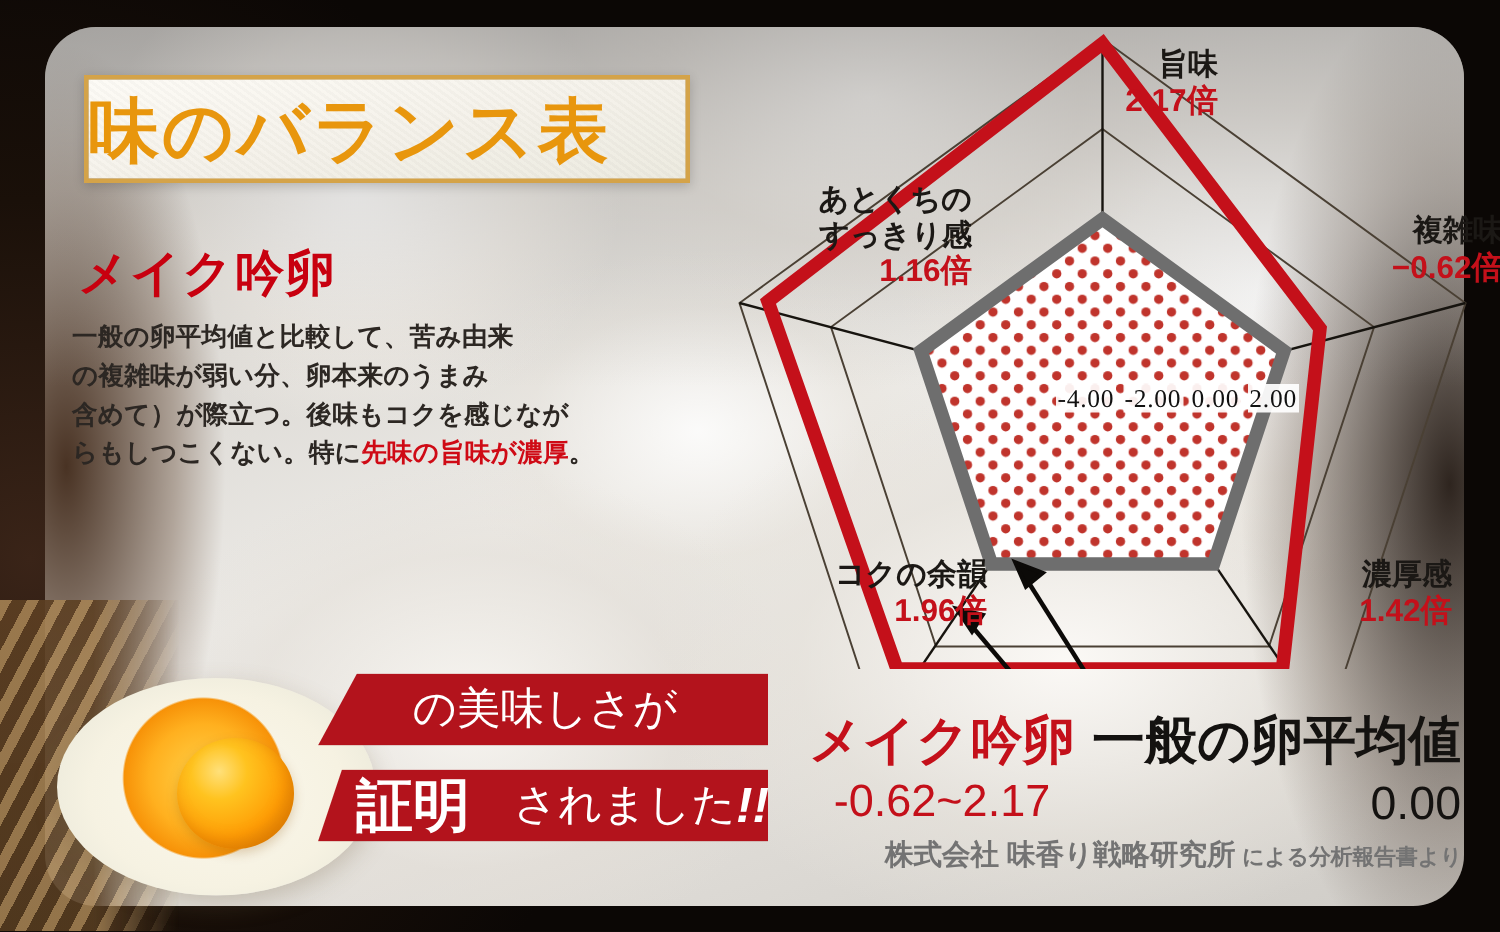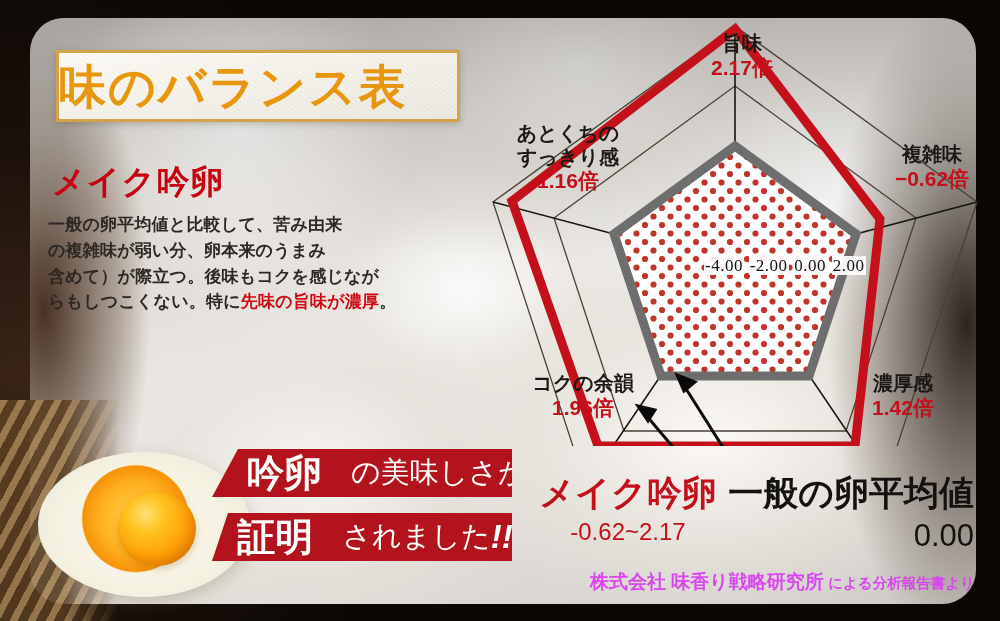--- a/index.html
+++ b/index.html
@@ -111,43 +111,43 @@
   .chart-wrap{ position:absolute; left:470px; top:16px; width:530px; height:430px; }
   .chart-wrap svg{ position:absolute; left:0; top:0; }
 
   .axis-ticks{
     position:absolute; left:234px; top:240px;
     font-family:"Liberation Serif","DejaVu Serif",serif;
     font-size:17px; color:#111; white-space:nowrap; letter-spacing:.5px;
   }
   .axis-ticks span{ background:rgba(255,255,255,.92); padding:0 1px; }
 
-  .lab{ position:absolute; text-align:center; line-height:1.18; }
+  .lab{ position:absolute; text-align:right; line-height:1.18; }
   .lab .nm{ font-size:20px; font-weight:700; color:#1b1815; white-space:nowrap; }
   .lab .vl{ font-size:21px; font-weight:700; color:#c4101a; white-space:nowrap; }
   .lab-umami{ left:672px; top:32px; width:140px; }
   .lab-complex{ left:862px; top:143px; width:140px; }
   .lab-after{   left:488px; top:122px; width:160px; }
   .lab-koku{    left:508px; top:372px; width:150px; }
   .lab-noko{    left:838px; top:372px; width:130px; }
 
   
   .legend{ position:absolute; }
   .legend .l-name{ font-weight:700; white-space:nowrap; }
   .legend .l-val{ white-space:nowrap; }
   .lg-make{ left:524px; top:470px; text-align:center; width:208px; }
   .lg-make .l-name{ font-size:35px; color:#c4101a; letter-spacing:0; }
-  .lg-make .l-val{ font-size:24px; color:#c4101a; margin-top:1px; }
+  .lg-make .l-val{ font-size:30px; color:#c4101a; margin-top:1px; }
   .lg-avg{ left:712px; top:470px; text-align:right; width:262px; }
   .lg-avg .l-name{ font-size:35px; color:#141210; letter-spacing:0; }
   .lg-avg .l-val{ font-size:31px; color:#141210; margin-top:1px; }
 
   .source{
-    position:absolute; left:590px; top:569px; width:400px;
-    white-space:nowrap; color:#d946ef;
+    position:absolute; left:590px; top:557px; width:400px;
+    white-space:nowrap; color:#737373;
   }
   .source .org{ font-size:19px; font-weight:700; }
   .source .rest{ font-size:14.5px; font-weight:700; }
 </style>
 </head>
 <body>
 
 <div id="stage">
 
   <div class="bg-dark"></div>
@@ -165,21 +165,20 @@
   <div class="lead">メイク吟卵</div>
 
   <div class="body-copy">
     <div>一般の卵平均値と比較して、苦み由来</div>
     <div>の複雑味が弱い分、卵本来のうまみ</div>
     <div>含めて）が際立つ。後味もコクを感じなが</div>
     <div><span>らもしつこくない。特に</span><span class="hl">先味の旨味が濃厚</span><span>。</span></div>
   </div>
 
   <div class="banner b1">
-    <span class="big">吟卵</span>
     <span class="small">の美味しさが</span>
   </div>
   <div class="banner b2">
     <span class="big">証明</span>
     <span class="small">されました</span>
     <span class="bang">!!</span>
   </div>
 
   <div class="chart-wrap">
     <svg width="530" height="430" viewBox="0 0 530 430">

